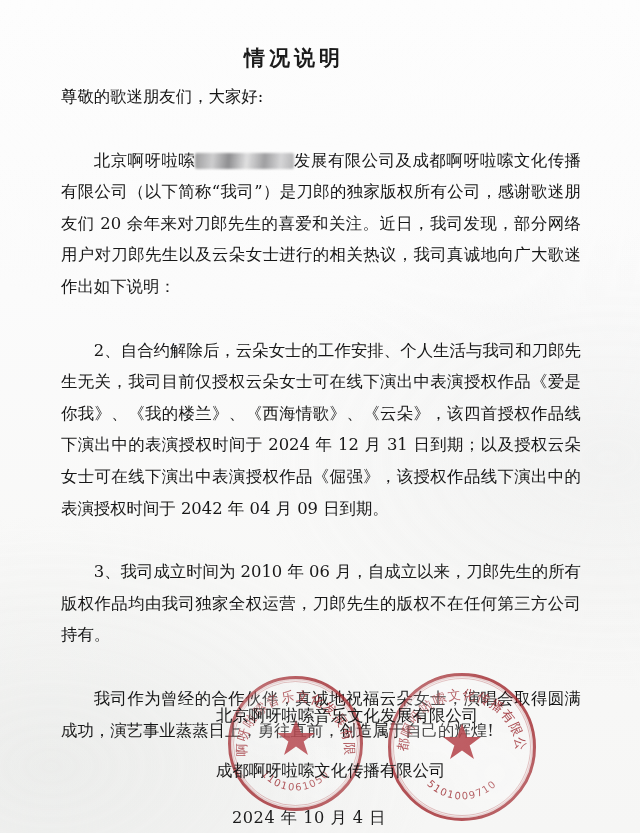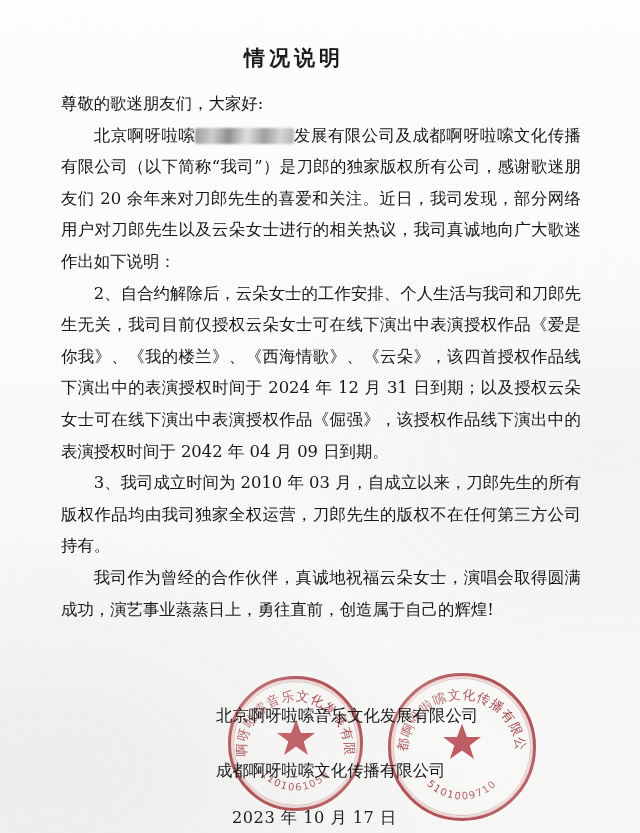--- a/index.html
+++ b/index.html
@@ -48,38 +48,39 @@
     font-size: 21px;
     letter-spacing: 4px;
     color: #1b1b1b;
     font-weight: 600;
     font-family: "DejaVu Serif", "Liberation Serif", serif;
   }
 
   
   #doc-body {
     position: absolute;
-    top: 88px;
+    top: 81px;
     left: 61px;
     width: 520px;
     font-size: 16.4px;
     line-height: 31.6px;
     color: #171717;
     text-align: justify;
     text-justify: inter-ideograph;
   }
 
   .para {
     margin: 0;
     text-align: justify;
     text-justify: inter-ideograph;
     color: #171717;
   }
   .para.indent {
     text-indent: 2em;
+    margin-top: 32px;
   }
   .para.salutation {
     text-indent: 0;
   }
 
   
   .redacted {
     display: inline-block;
     position: relative;
     color: transparent;
@@ -212,21 +213,21 @@
 
   <div id="doc-body">
 
     <p class="para salutation">尊敬的歌迷朋友们，大家好:</p>
 
     <p class="para indent"><span>北京啊呀啦嗦</span><span class="redacted">音乐文化</span><span>发展有限公司及成都啊呀啦嗦文化传播有限公司（以下简称“我司”）是刀郎的独家版权所有公司，感谢歌迷朋友们 20 余年来对刀郎先生的喜爱和关注。近日，我司发现，部分网络用户对刀郎先生以及云朵女士进行的相关热议，我司真诚地向广大歌迷作出如下说明：</span></p>
 
 
     <p class="para indent">2、自合约解除后，云朵女士的工作安排、个人生活与我司和刀郎先生无关，我司目前仅授权云朵女士可在线下演出中表演授权作品《爱是你我》、《我的楼兰》、《西海情歌》、《云朵》，该四首授权作品线下演出中的表演授权时间于 2024 年 12 月 31 日到期；以及授权云朵女士可在线下演出中表演授权作品《倔强》，该授权作品线下演出中的表演授权时间于 2042 年 04 月 09 日到期。</p>
 
-    <p class="para indent">3、我司成立时间为 2010 年 03 月，自成立以来，刀郎先生的所有版权作品均由我司独家全权运营，刀郎先生的版权不在任何第三方公司持有。</p>
+    <p class="para indent">3、我司成立时间为 2010 年 06 月，自成立以来，刀郎先生的所有版权作品均由我司独家全权运营，刀郎先生的版权不在任何第三方公司持有。</p>
 
     <p class="para indent">我司作为曾经的合作伙伴，真诚地祝福云朵女士，演唱会取得圆满成功，演艺事业蒸蒸日上，勇往直前，创造属于自己的辉煌!</p>
   </div>
 
   <div class="seal" id="seal-beijing">
     <div class="ring"></div>
     <div class="ring-inner"></div>
     <svg viewBox="0 0 135 135">
       <defs>
         <path id="arc-bj" d="M 18,74 A 49.5,49.5 0 1 1 117,74" fill="none"></path>
@@ -262,16 +263,16 @@
     </svg>
     <svg class="seal-star" viewBox="0 0 100 100">
       <polygon points="50,4 61.8,35.5 95.1,35.5 68.2,56.0 78.5,88.0 50,68.0 21.5,88.0 31.8,56.0 4.9,35.5 38.2,35.5" fill="#a8242c" opacity="0.94"></polygon>
     </svg>
     <div class="ink-mottle"></div>
   </div>
 
   <div id="signature-block">
     <div class="sign-line" id="signer-line-1">北京啊呀啦嗦音乐文化发展有限公司</div>
     <div class="sign-line" id="signer-line-2">成都啊呀啦嗦文化传播有限公司</div>
-    <div id="signature-date">2023 年 10 月 17 日</div>
+    <div id="signature-date">2024 年 10 月 4 日</div>
   </div>
 
 </div>
 
 </body></html>

